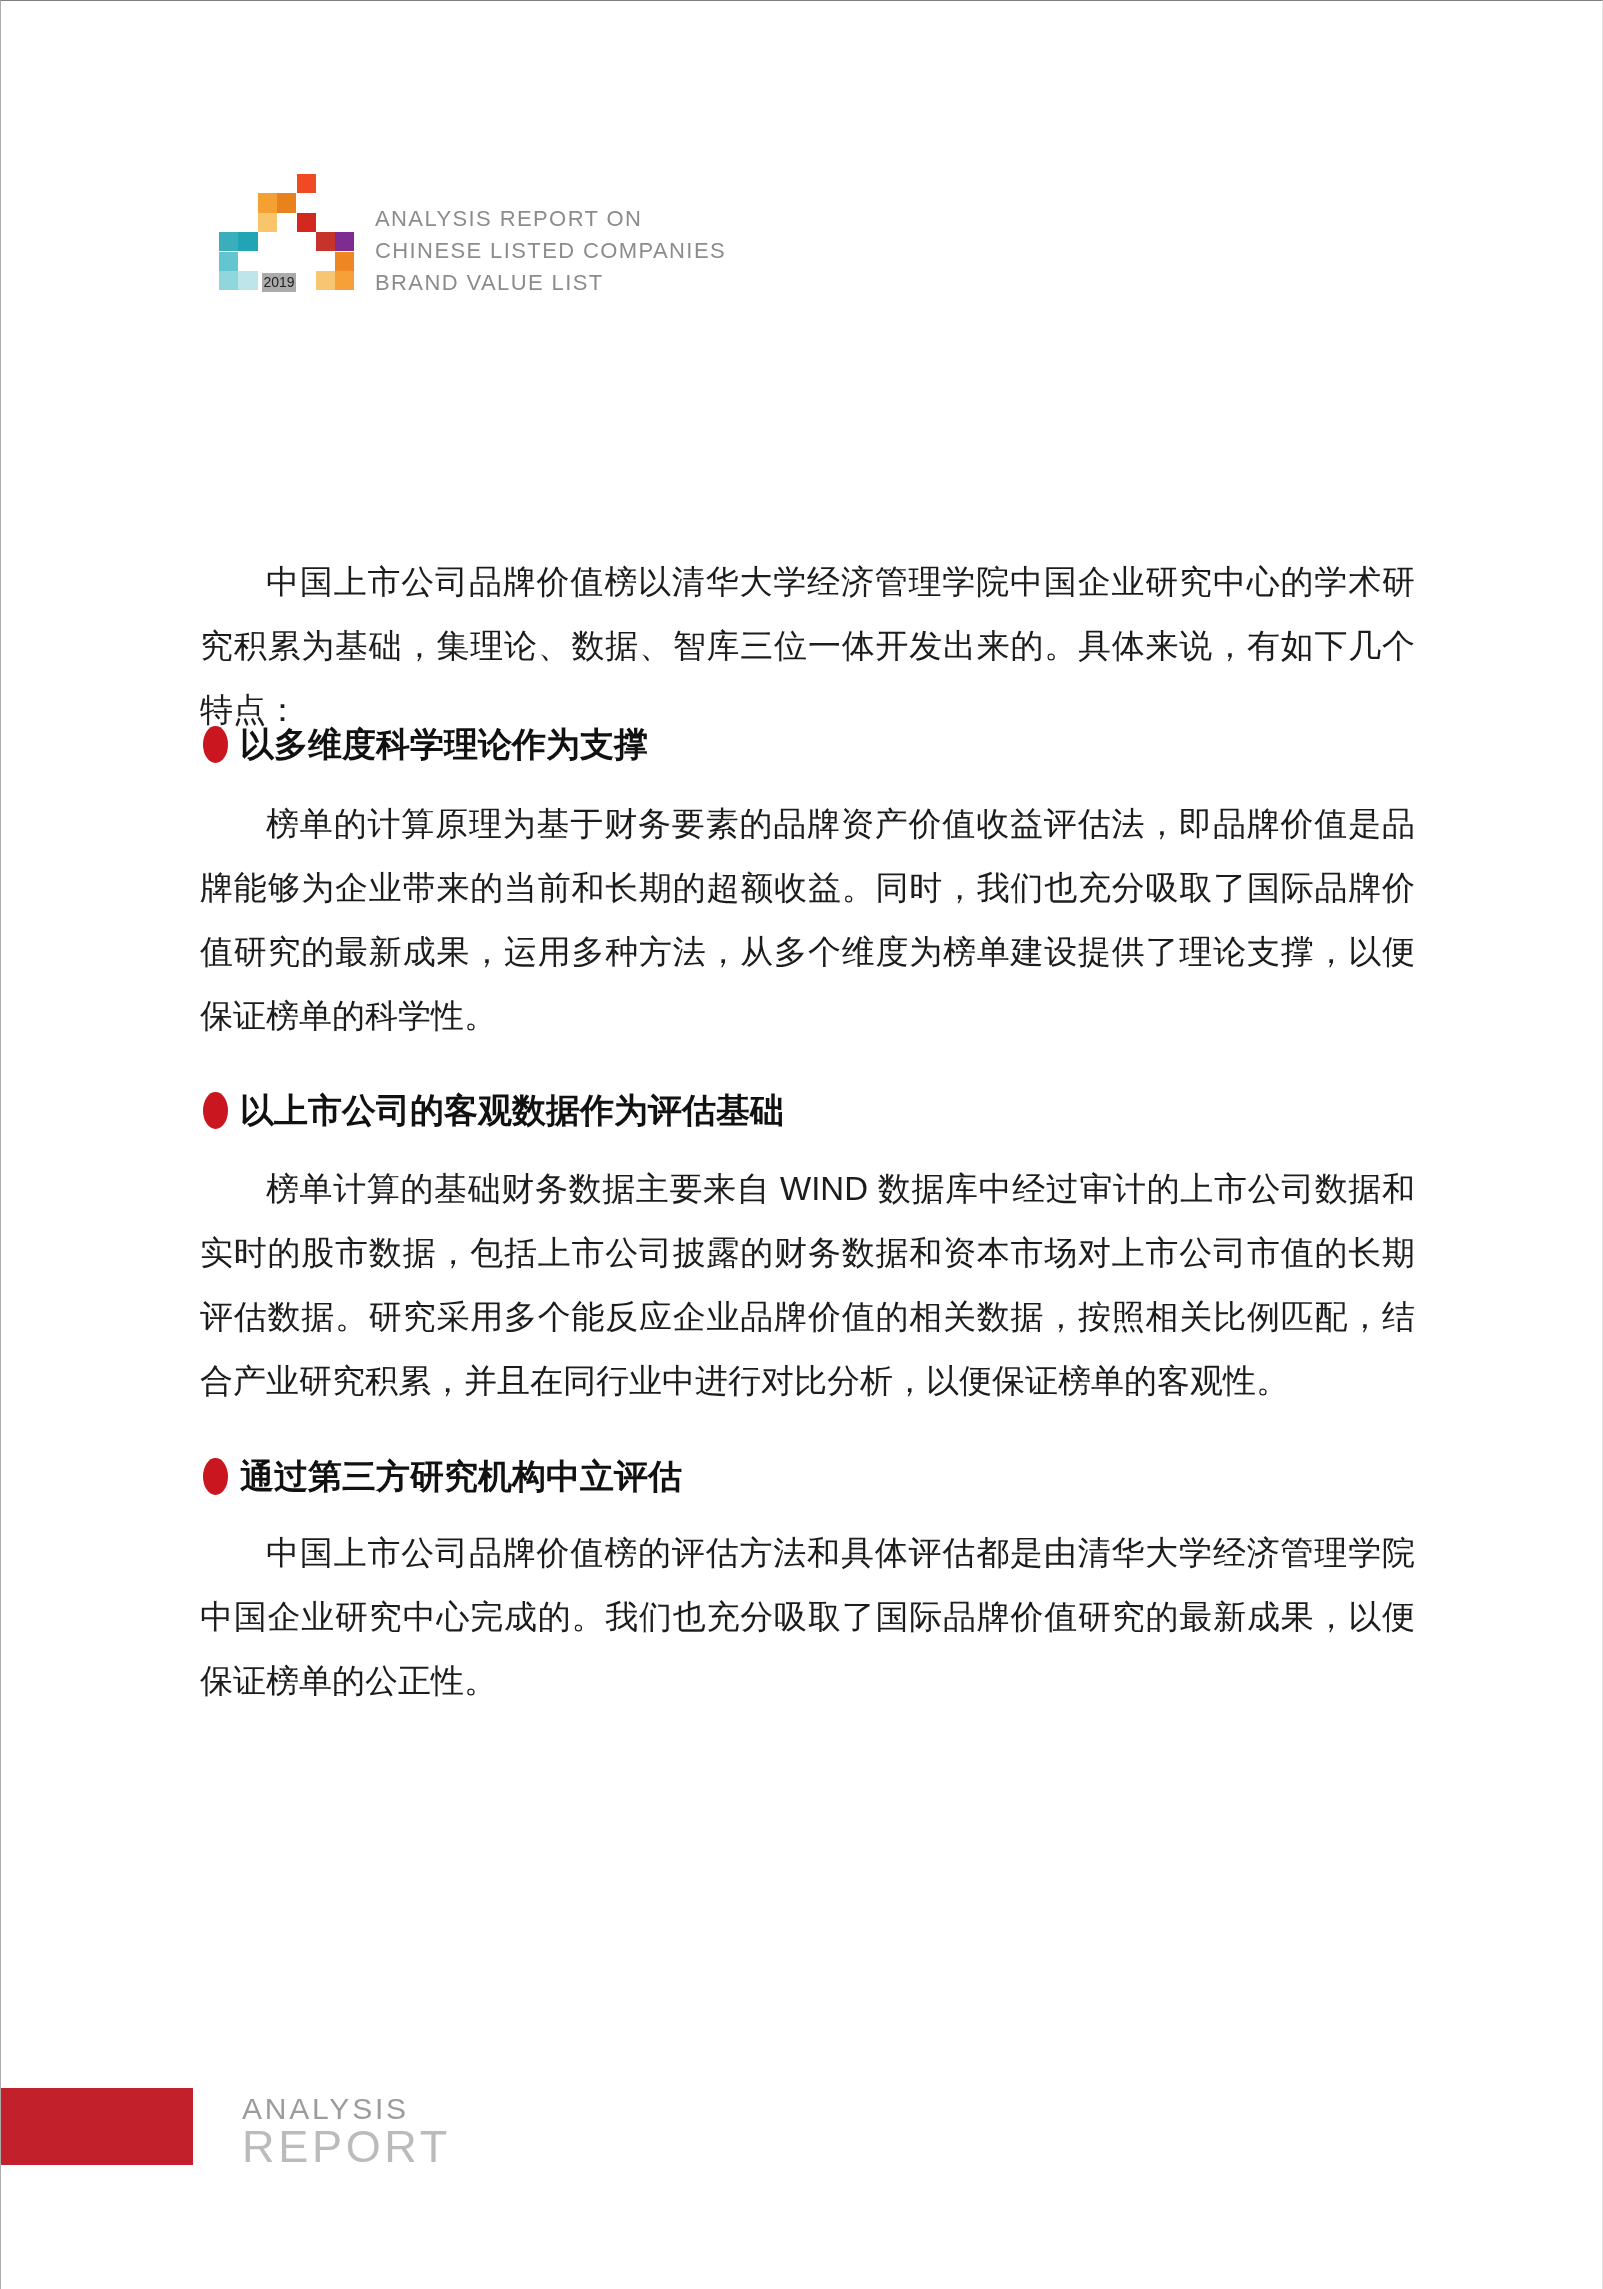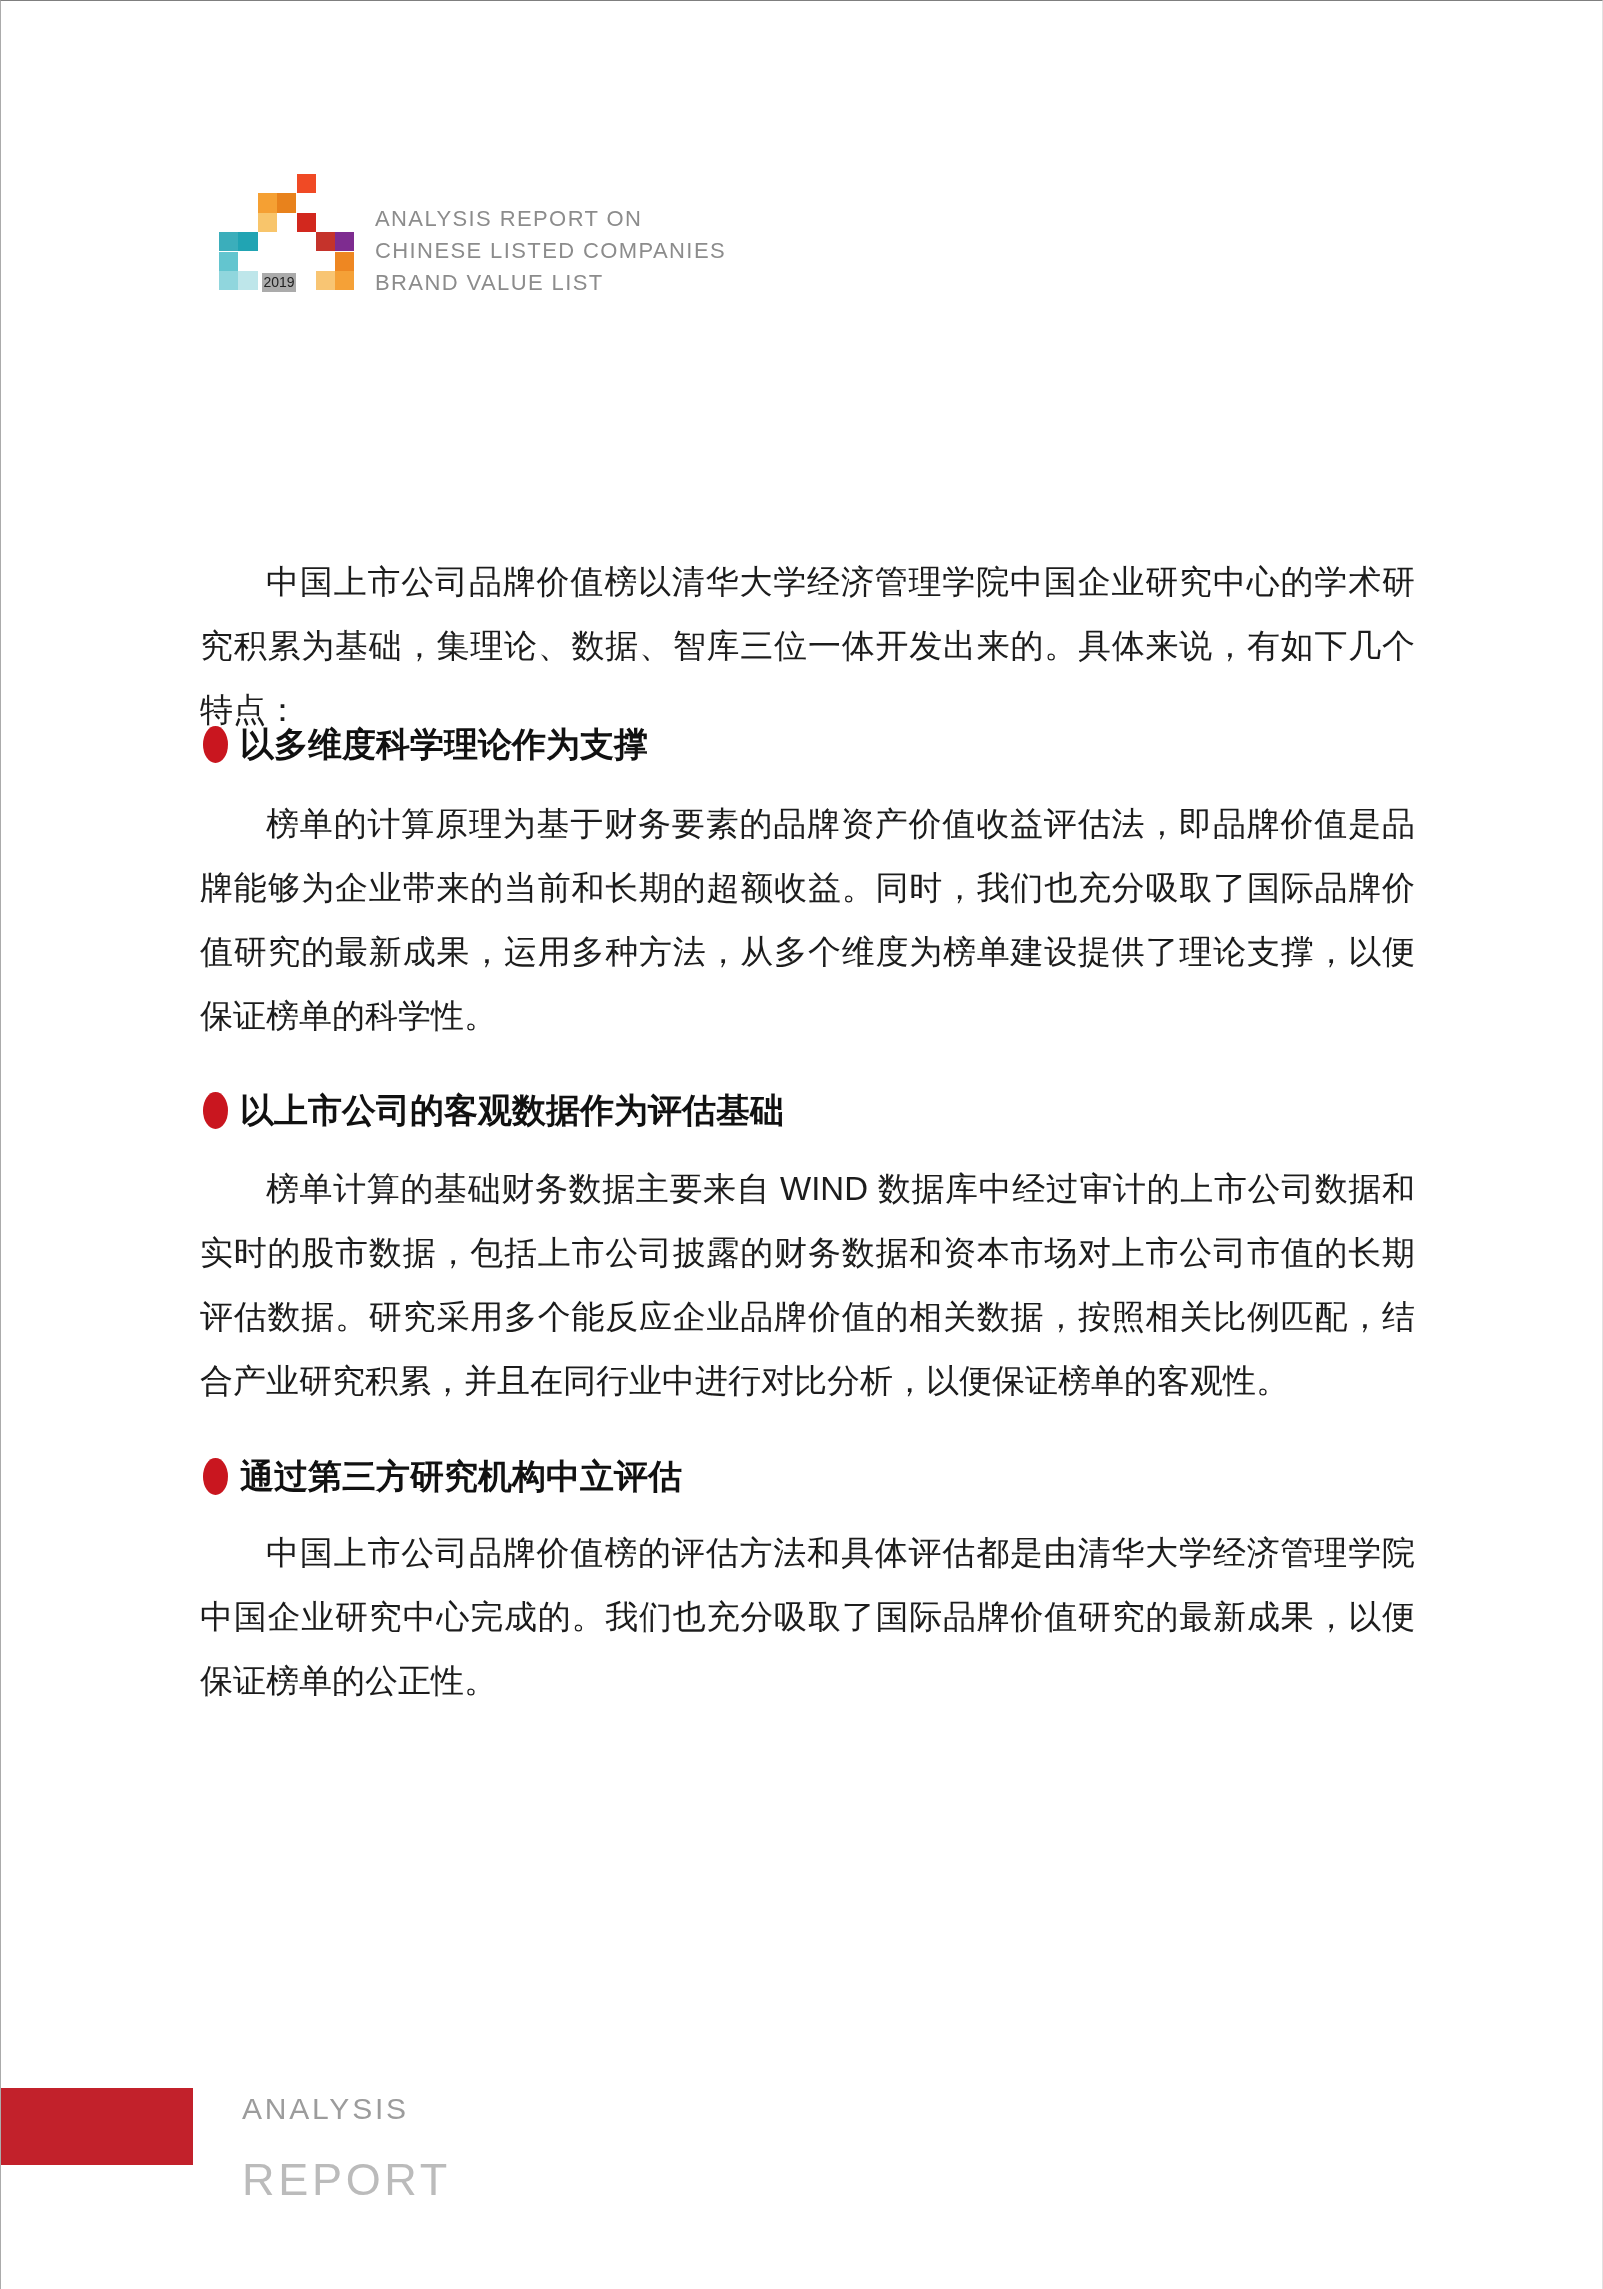--- a/index.html
+++ b/index.html
@@ -58,21 +58,21 @@
     background: var(--accent-red, #c2212b);
   }
   .footer-analysis {
     position: absolute; left: 241px; top: 2091px;
     color: var(--footer-analysis-gray, #9c9c9c);
     font-size: 30px; letter-spacing: 2.8px; white-space: nowrap;
   }
   .footer-report {
     position: absolute; left: 241px; top: 2120px;
     color: var(--footer-report-gray, #bbbbbb);
-    font-size: 45px; letter-spacing: 3.7px; white-space: nowrap; margin-top: 33px;
+    font-size: 45px; letter-spacing: 3.7px; white-space: nowrap;
   }
 </style>
 </head>
 <body>
 
 <div class="page">
 
   <div>
     <div class="mosaic">
         <div class="sq" style="left: 78px; top: 0px; background: rgb(240, 74, 37);"></div>

